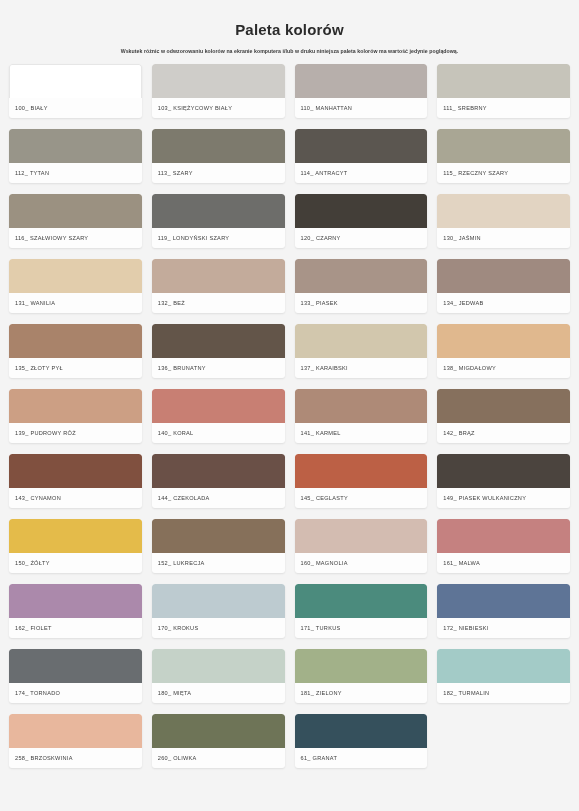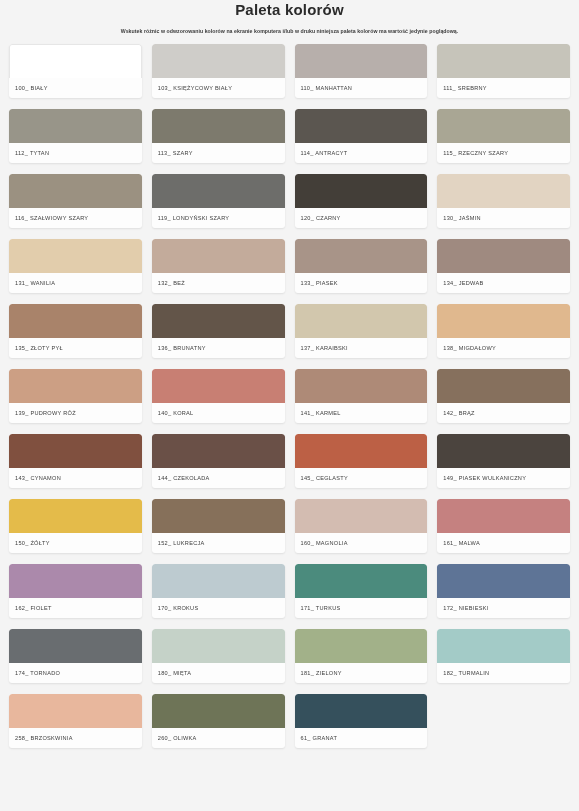--- a/index.html
+++ b/index.html
@@ -10,21 +10,21 @@
     font-family: "Liberation Sans", sans-serif;
     overflow: hidden;
   }
   #page {
     width: 579px;
     height: 811px;
     background: #f4f4f4;
     padding: 0 9px;
     position: relative;
   }
-  #header { padding-top: 0; text-align: center; }
+  #header { padding-top: 20px; text-align: center; }
   #page-title {
     font-size: 15px;
     font-weight: bold;
     color: #2b2b2b;
     letter-spacing: 0.2px;
     line-height: 20px;
   }
   #page-subtitle {
     font-size: 5.2px;
     color: #3a3a3a;

